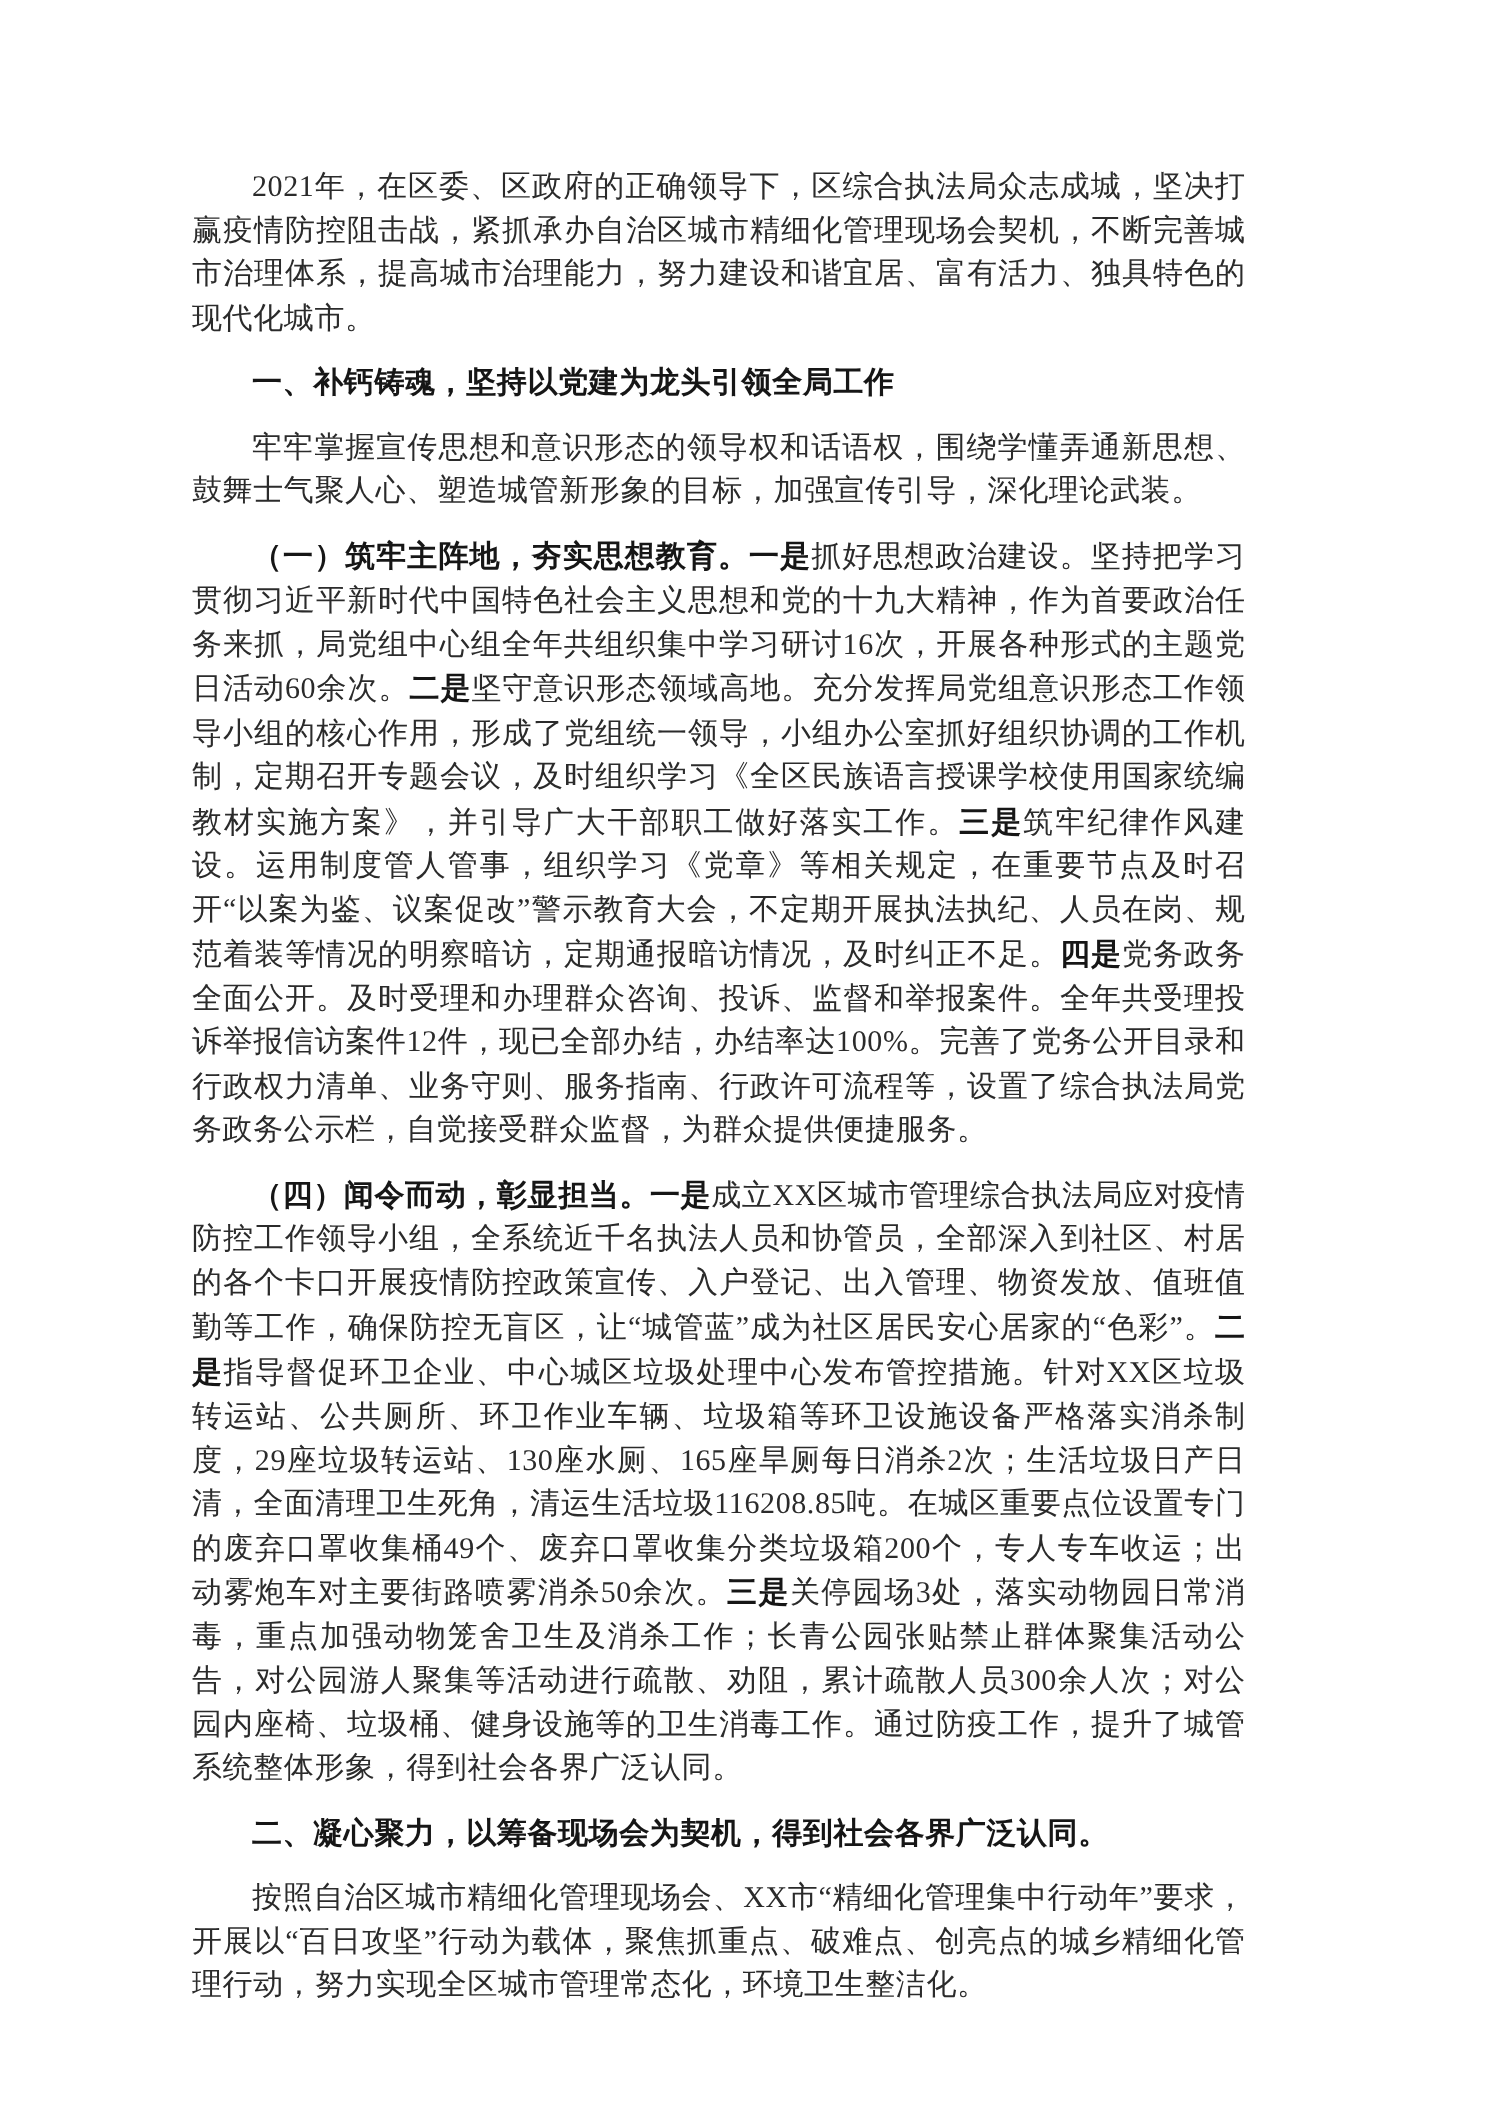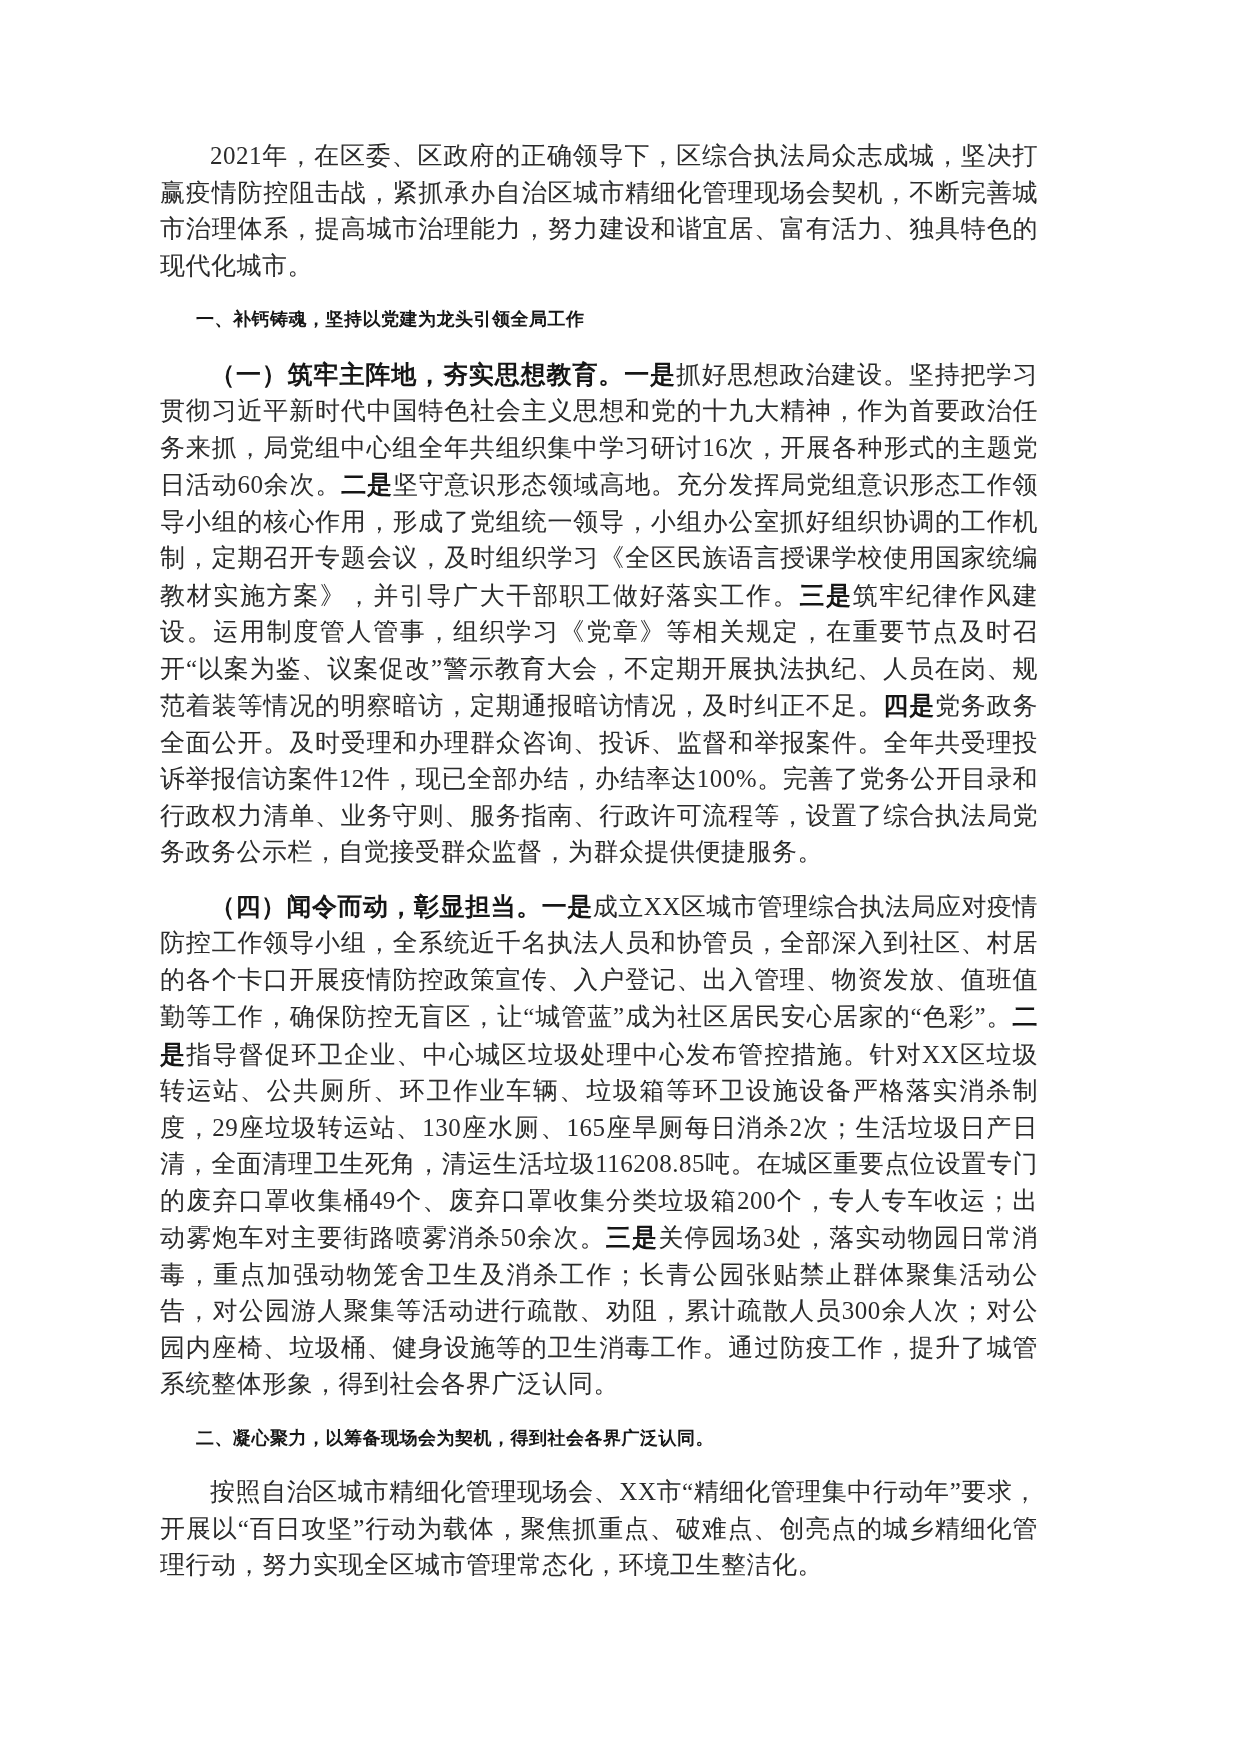--- a/index.html
+++ b/index.html
@@ -27,21 +27,21 @@
     line-height: 36.5px;
     letter-spacing: 0.5px;
     color: #2b2b2b;
     text-align: justify;
     text-indent: 2em;
     margin: 0 0 17px 0;
   }
   p.para-heading {
     font-family: "Liberation Sans", "DejaVu Sans", sans-serif;
     font-weight: 700;
-    font-size: 18px;
+    font-size: 25px;
     line-height: 36.5px;
     letter-spacing: 0.5px;
     color: #141414;
     text-align: justify;
     text-indent: 2em;
     margin: 8px 0 18px 0;
   }
   span.run {
     font-weight: normal;
   }
@@ -51,18 +51,19 @@
     color: #161616;
   }
 </style>
 </head>
 <body>
 
 <div class="page">
   <div class="content">
       <p class="para-body"><span class="run">2021年，在区委、区政府的正确领导下，区综合执法局众志成城，坚决打赢疫情防控阻击战，紧抓承办自治区城市精细化管理现场会契机，不断完善城市治理体系，提高城市治理能力，努力建设和谐宜居、富有活力、独具特色的现代化城市。</span></p>
       <p class="para-heading"><span class="run bold">一、补钙铸魂，坚持以党建为龙头引领全局工作</span></p>
+      <p class="para-body"><span class="run">牢牢掌握宣传思想和意识形态的领导权和话语权，围绕学懂弄通新思想、鼓舞士气聚人心、塑造城管新形象的目标，加强宣传引导，深化理论武装。</span></p>
       <p class="para-body"><span class="run bold">（一）筑牢主阵地，夯实思想教育。一是</span><span class="run">抓好思想政治建设。坚持把学习贯彻习近平新时代中国特色社会主义思想和党的十九大精神，作为首要政治任务来抓，局党组中心组全年共组织集中学习研讨16次，开展各种形式的主题党日活动60余次。</span><span class="run bold">二是</span><span class="run">坚守意识形态领域高地。充分发挥局党组意识形态工作领导小组的核心作用，形成了党组统一领导，小组办公室抓好组织协调的工作机制，定期召开专题会议，及时组织学习《全区民族语言授课学校使用国家统编教材实施方案》，并引导广大干部职工做好落实工作。</span><span class="run bold">三是</span><span class="run">筑牢纪律作风建设。运用制度管人管事，组织学习《党章》等相关规定，在重要节点及时召开“以案为鉴、议案促改”警示教育大会，不定期开展执法执纪、人员在岗、规范着装等情况的明察暗访，定期通报暗访情况，及时纠正不足。</span><span class="run bold">四是</span><span class="run">党务政务全面公开。及时受理和办理群众咨询、投诉、监督和举报案件。全年共受理投诉举报信访案件12件，现已全部办结，办结率达100%。完善了党务公开目录和行政权力清单、业务守则、服务指南、行政许可流程等，设置了综合执法局党务政务公示栏，自觉接受群众监督，为群众提供便捷服务。</span></p>
       <p class="para-body"><span class="run bold">（四）闻令而动，彰显担当。一是</span><span class="run">成立XX区城市管理综合执法局应对疫情防控工作领导小组，全系统近千名执法人员和协管员，全部深入到社区、村居的各个卡口开展疫情防控政策宣传、入户登记、出入管理、物资发放、值班值勤等工作，确保防控无盲区，让“城管蓝”成为社区居民安心居家的“色彩”。</span><span class="run bold">二是</span><span class="run">指导督促环卫企业、中心城区垃圾处理中心发布管控措施。针对XX区垃圾转运站、公共厕所、环卫作业车辆、垃圾箱等环卫设施设备严格落实消杀制度，29座垃圾转运站、130座水厕、165座旱厕每日消杀2次；生活垃圾日产日清，全面清理卫生死角，清运生活垃圾116208.85吨。在城区重要点位设置专门的废弃口罩收集桶49个、废弃口罩收集分类垃圾箱200个，专人专车收运；出动雾炮车对主要街路喷雾消杀50余次。</span><span class="run bold">三是</span><span class="run">关停园场3处，落实动物园日常消毒，重点加强动物笼舍卫生及消杀工作；长青公园张贴禁止群体聚集活动公告，对公园游人聚集等活动进行疏散、劝阻，累计疏散人员300余人次；对公园内座椅、垃圾桶、健身设施等的卫生消毒工作。通过防疫工作，提升了城管系统整体形象，得到社会各界广泛认同。</span></p>
       <p class="para-heading"><span class="run bold">二、凝心聚力，以筹备现场会为契机，得到社会各界广泛认同。</span></p>
       <p class="para-body"><span class="run">按照自治区城市精细化管理现场会、XX市“精细化管理集中行动年”要求，开展以“百日攻坚”行动为载体，聚焦抓重点、破难点、创亮点的城乡精细化管理行动，努力实现全区城市管理常态化，环境卫生整洁化。</span></p>
     </div>
 </div>
 
 </body></html>

